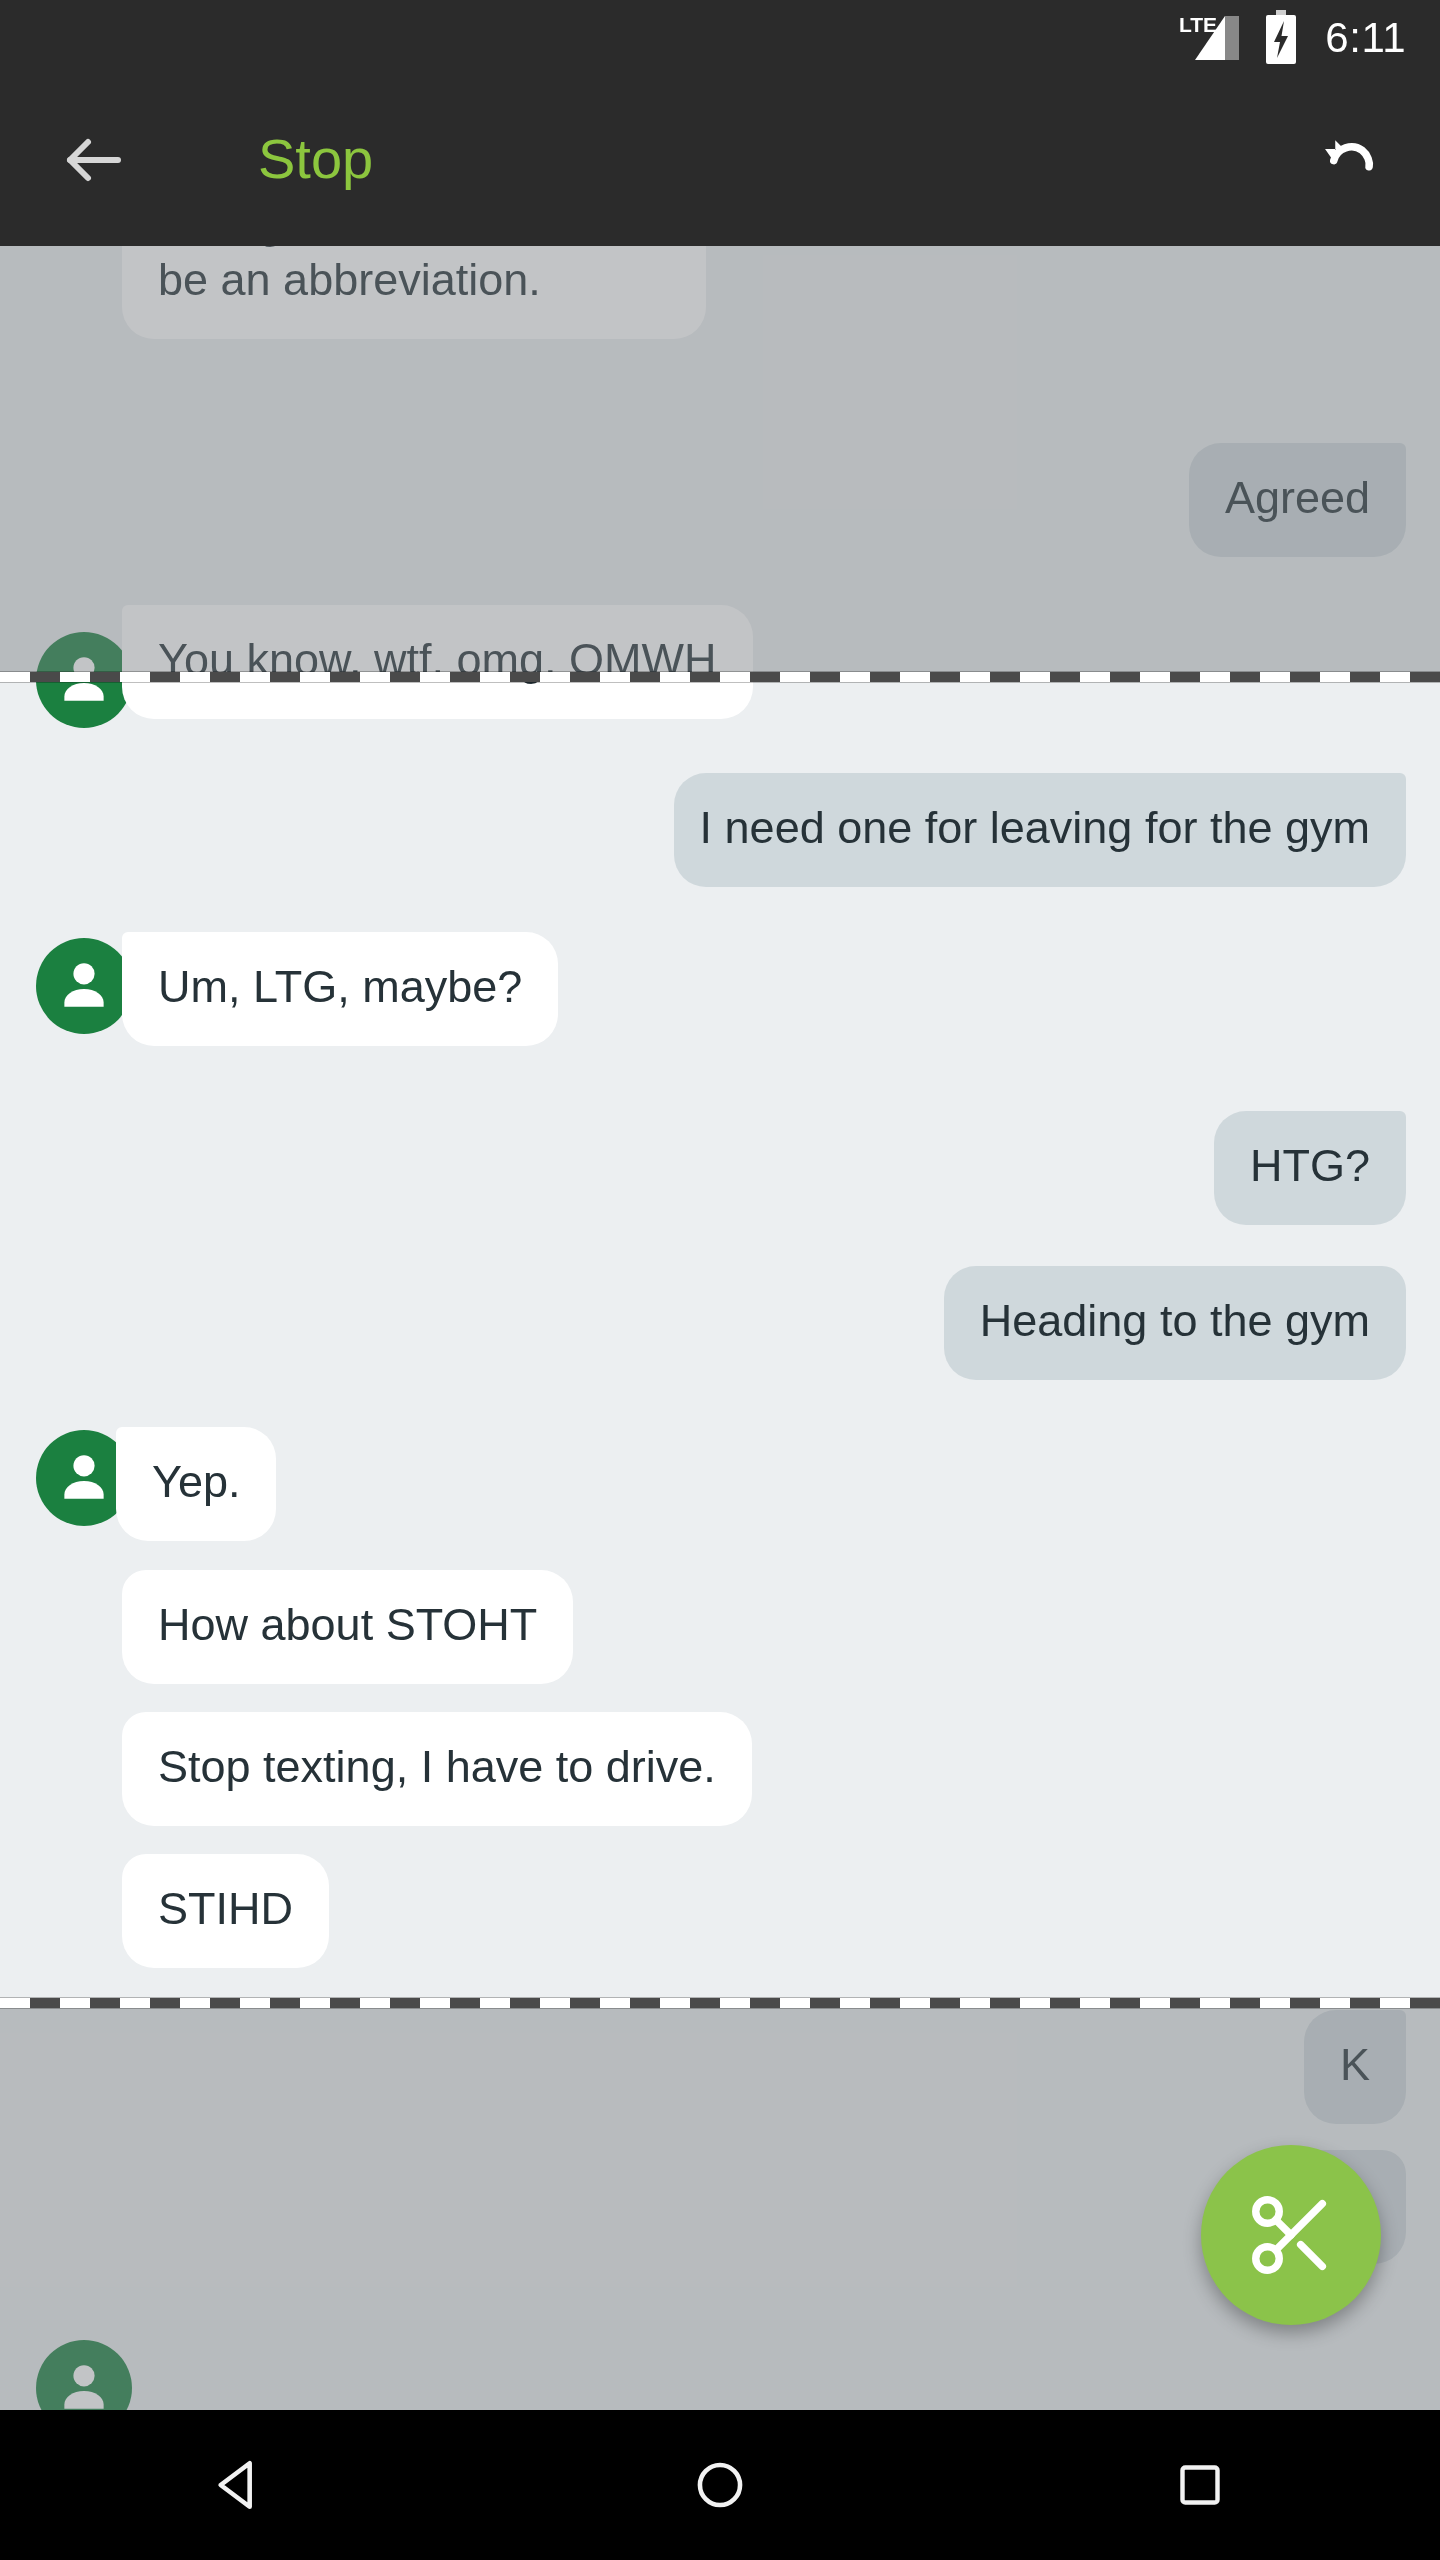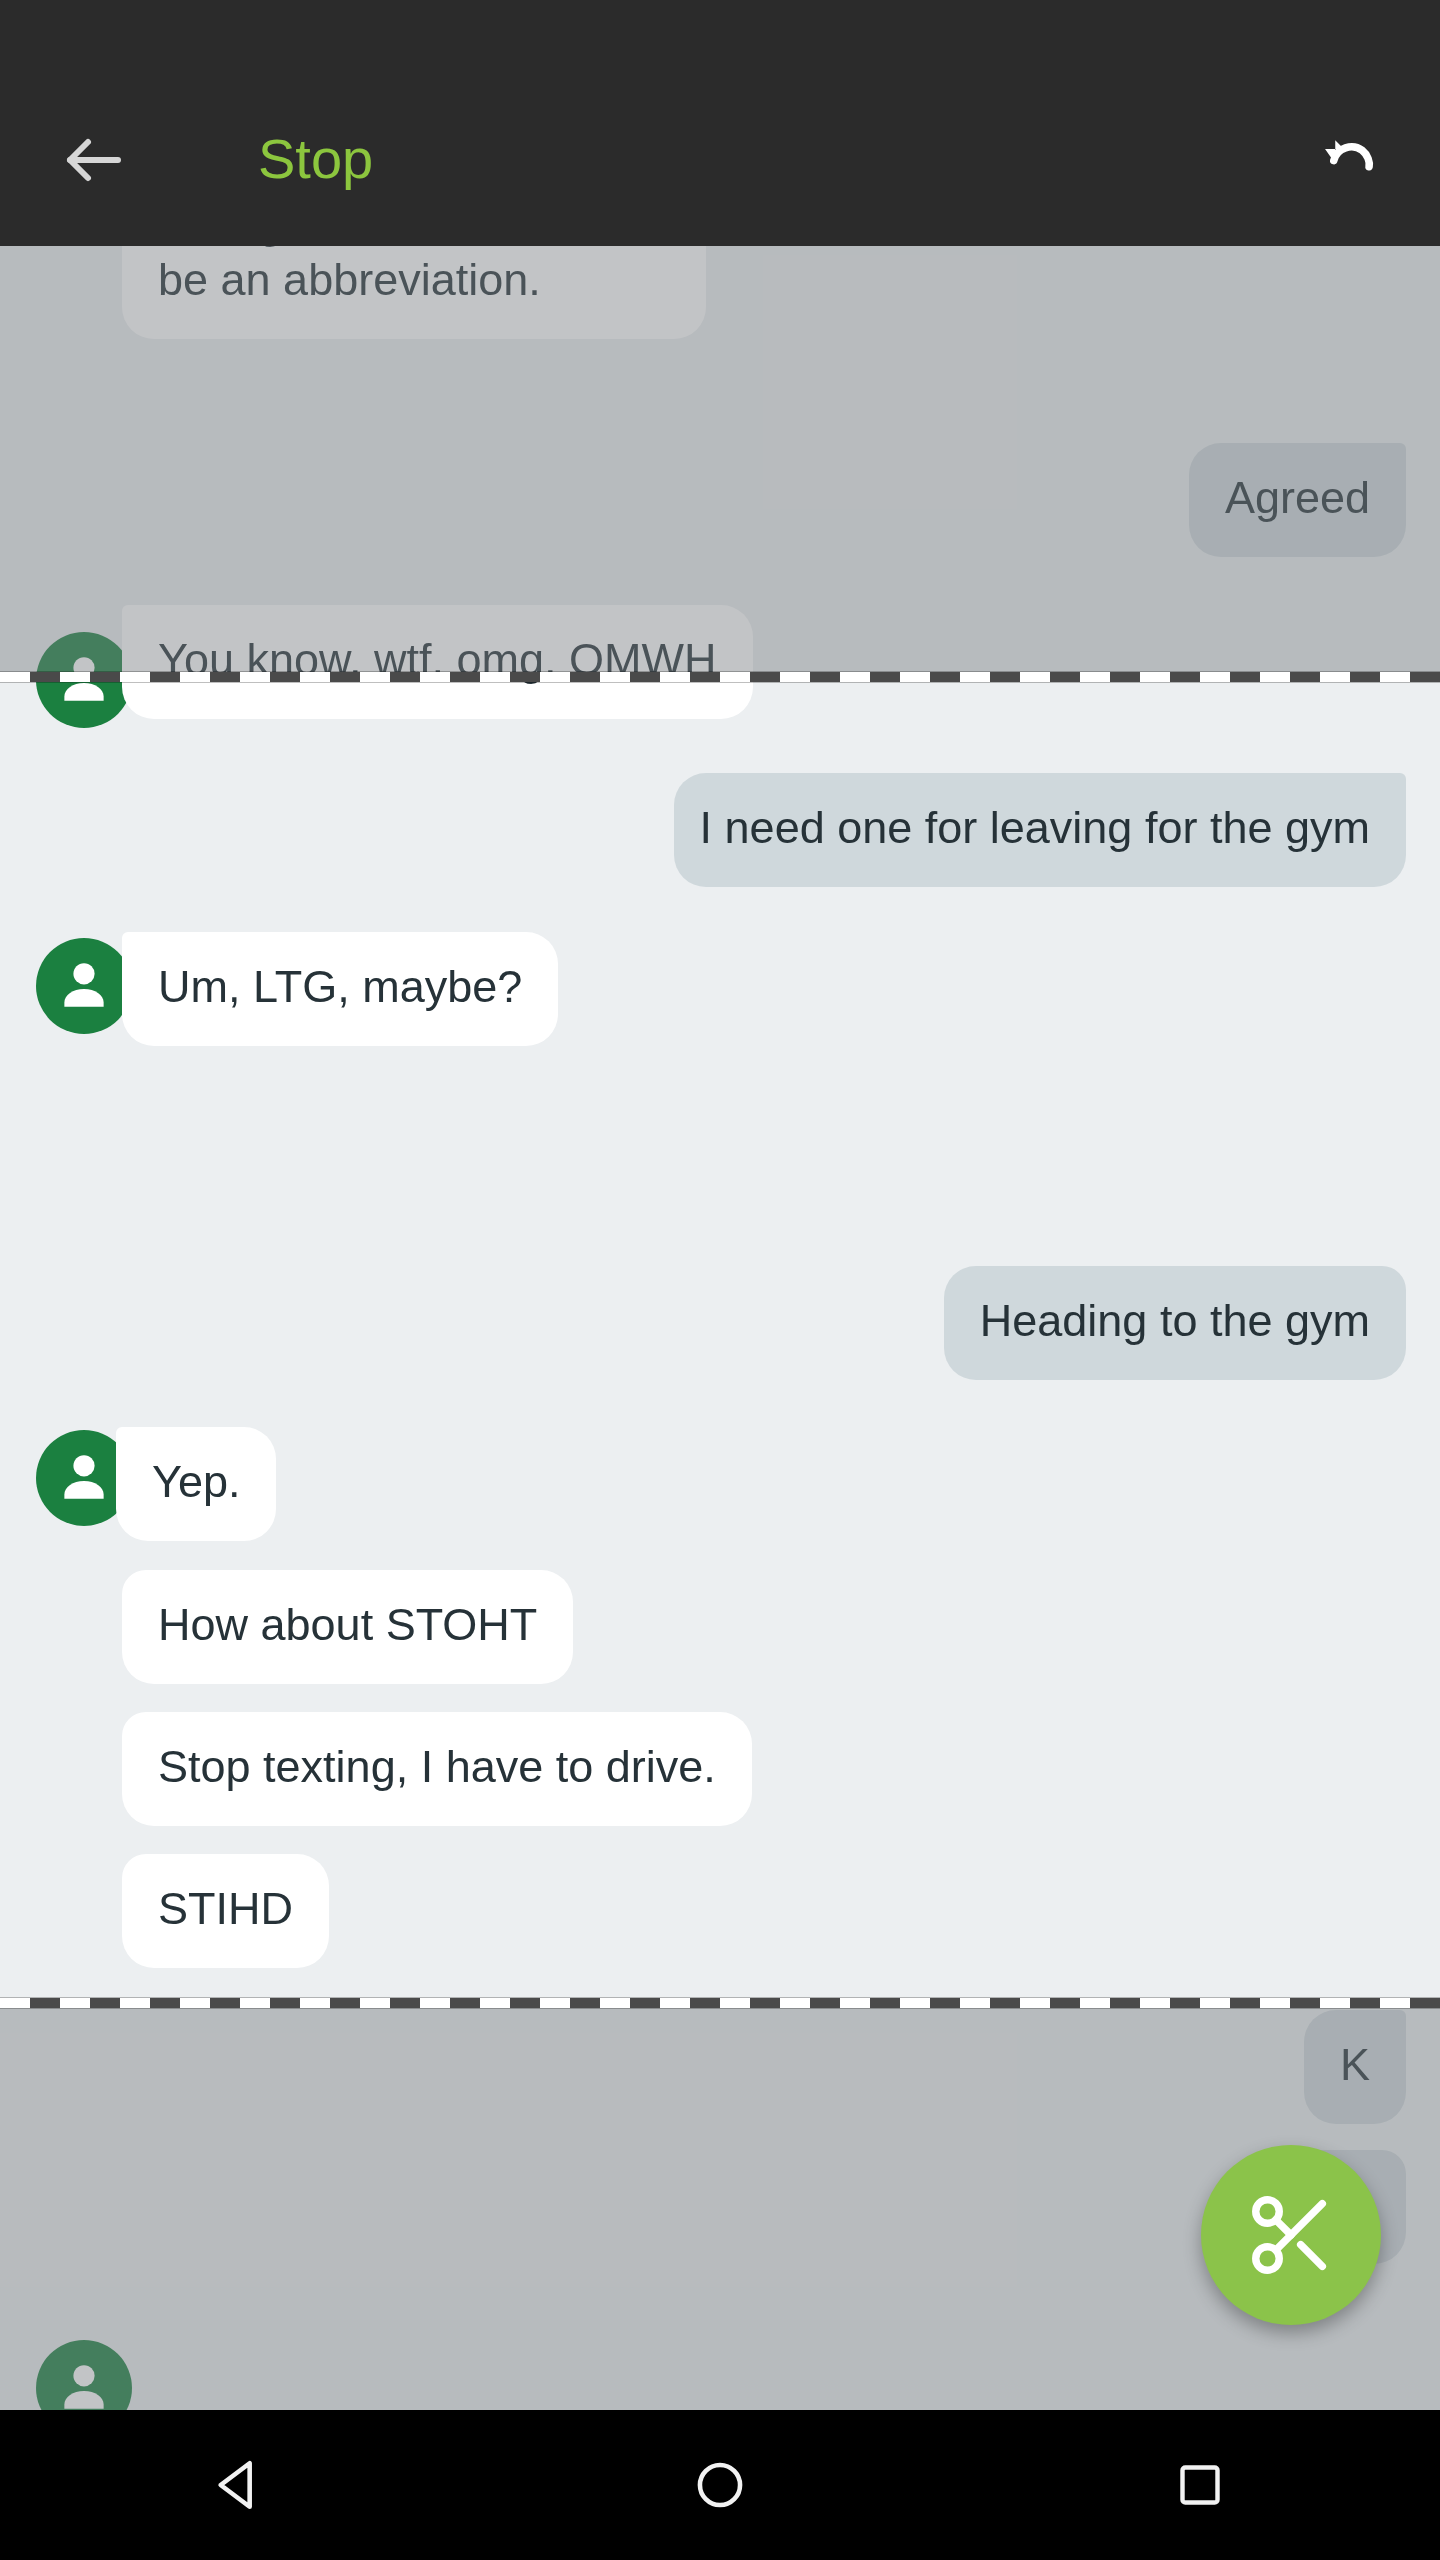--- a/index.html
+++ b/index.html
@@ -205,20 +205,21 @@
     <div class="bubble outgoing" style="right:34px; top:773px;padding-left:26px;">I need one for leaving for the gym</div>
 
     <div class="avatar" style="left:36px; top:938px;">
       <svg viewBox="0 0 24 24" fill="#FFFFFF">
         <circle cx="12" cy="7.3" r="4.1"></circle>
         <path d="M12 13.2c-4.3 0-7.6 2.4-7.6 5.2v1.6h15.2v-1.6c0-2.8-3.3-5.2-7.6-5.2z"></path>
       </svg>
     </div>
     <div class="bubble incoming" style="left:122px; top:932px;">Um, LTG, maybe?</div>
 
+    <div class="bubble outgoing" style="right:34px; top:1111px;">HTG?</div>
 
     <div class="bubble outgoing mid" style="right:34px; top:1266px;">Heading to the gym</div>
 
     <div class="avatar" style="left:36px; top:1430px;">
       <svg viewBox="0 0 24 24" fill="#FFFFFF">
         <circle cx="12" cy="7.3" r="4.1"></circle>
         <path d="M12 13.2c-4.3 0-7.6 2.4-7.6 5.2v1.6h15.2v-1.6c0-2.8-3.3-5.2-7.6-5.2z"></path>
       </svg>
     </div>
     <div class="bubble incoming" style="left:116px; top:1427px;text-align:right;">Yep.</div>
@@ -252,20 +253,37 @@
       <circle cx="6" cy="6" r="3"></circle>
       <circle cx="6" cy="18" r="3"></circle>
       <line x1="20" y1="4" x2="8.12" y2="15.88"></line>
       <line x1="14.47" y1="14.48" x2="20" y2="20"></line>
       <line x1="8.12" y1="8.12" x2="12" y2="12"></line>
     </svg>
   </div>
 
   <div id="appbar">
 
+    <div id="statusbar">
+      <span class="sb-icon">
+        <svg width="64" height="52" viewBox="0 0 64 52">
+          <text x="0" y="20" fill="#FFFFFF" font-size="21" font-family="Liberation Sans, sans-serif" font-weight="bold">LTE</text>
+          <path d="M46 4 L46 48 L16 48 Z" fill="#FFFFFF"></path>
+          <path d="M46 4 L60 4 L60 48 L46 48 Z" fill="#888888"></path>
+        </svg>
+      </span>
+      <span class="sb-icon">
+        <svg width="36" height="56" viewBox="0 0 36 56">
+          <rect x="13" y="0" width="10" height="6" fill="#CFCFCF"></rect>
+          <rect x="3" y="5" width="30" height="49" rx="2" fill="#FFFFFF"></rect>
+          <path d="M21 11 L11 32 L17 32 L14 48 L25 26 L18.5 26 Z" fill="#2B2B2B"></path>
+        </svg>
+      </span>
+      <span id="status-time">6:11</span>
+    </div>
 
     <div id="toolbar">
       <div id="back-button">
         <svg width="72" height="72" viewBox="0 0 24 24" fill="none" stroke="#D6D6D6" stroke-width="2" stroke-linecap="round" stroke-linejoin="round">
           <line x1="20" y1="12" x2="4" y2="12"></line>
           <polyline points="10,18 4,12 10,6"></polyline>
         </svg>
       </div>
 
       <div id="crop-title">Stop</div>

